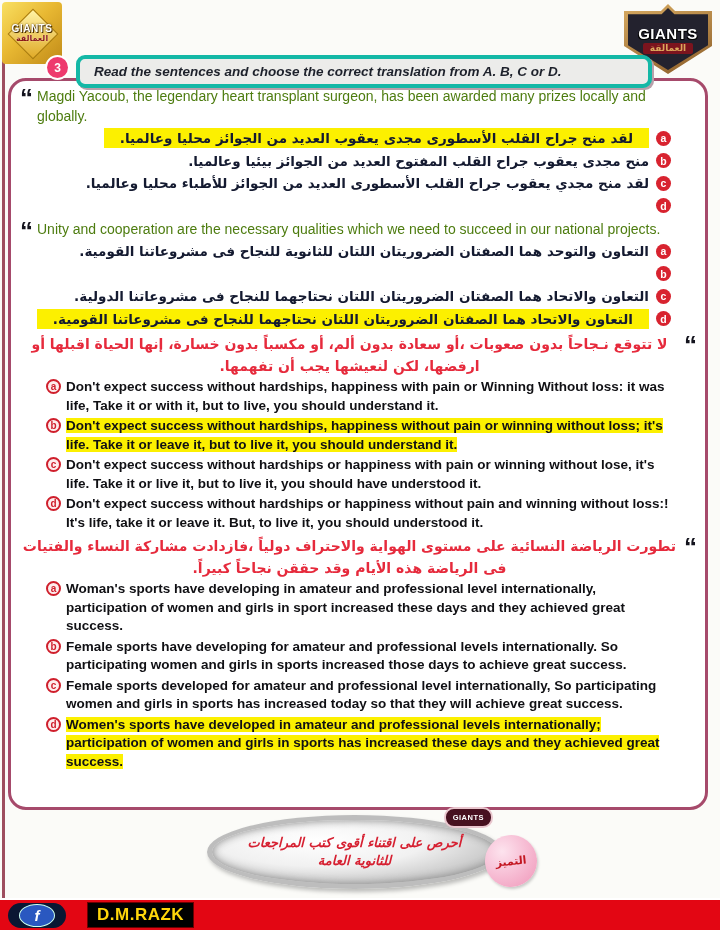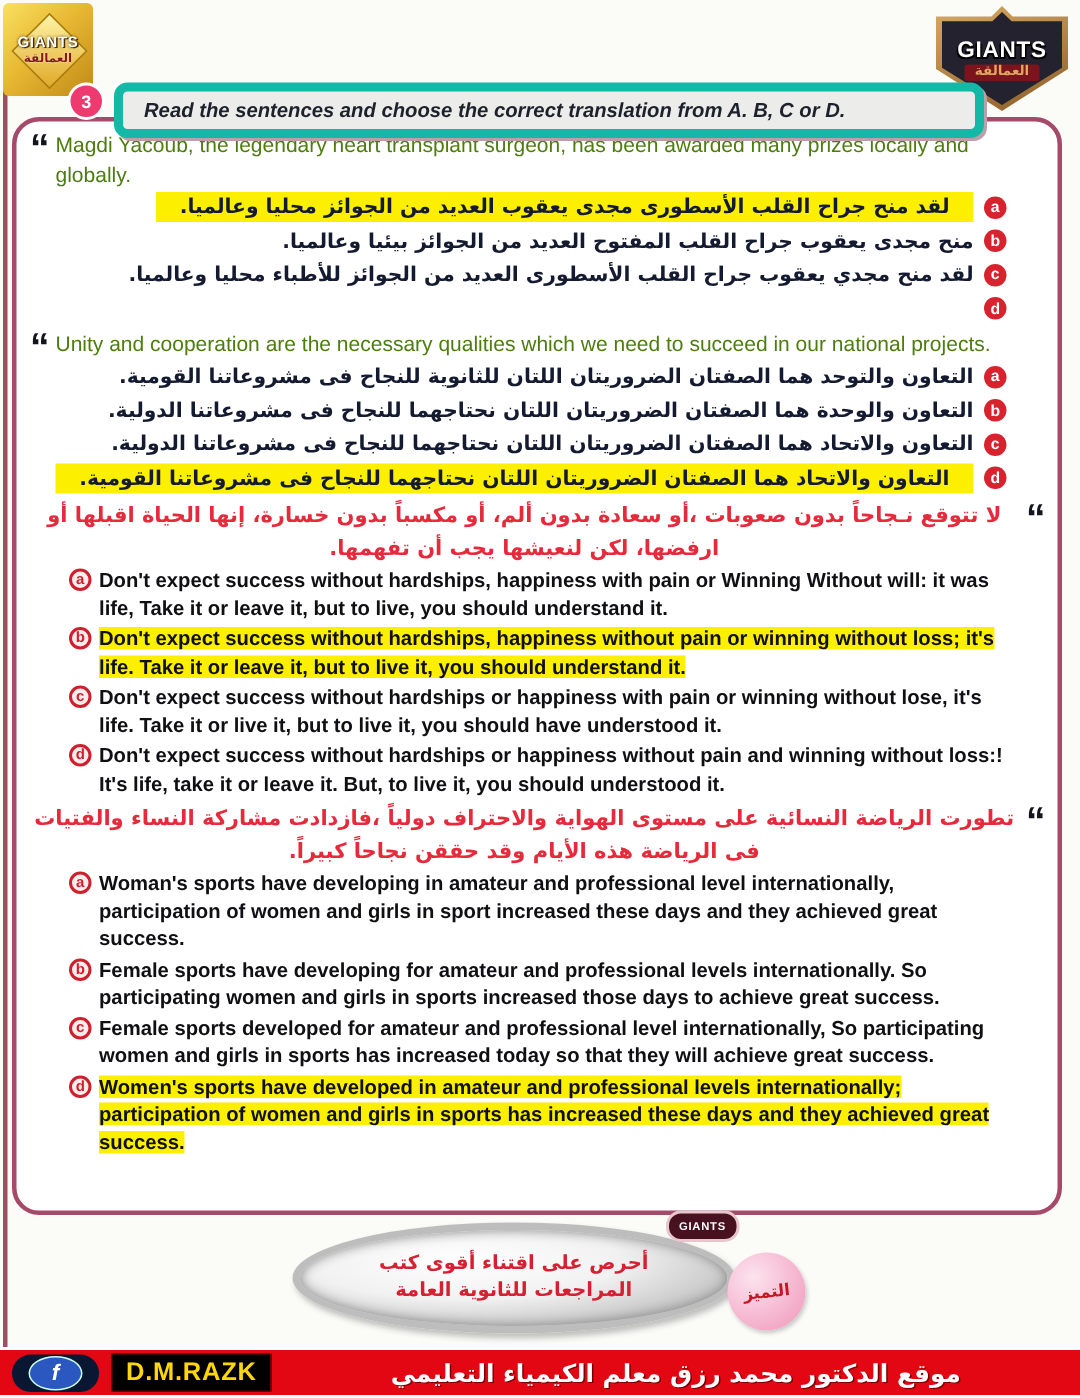--- a/index.html
+++ b/index.html
@@ -27,21 +27,21 @@
   .logo-right .gr-title{font-size:15px;font-weight:900;color:#fff;letter-spacing:.5px;
     text-shadow:1px 1px 0 #000,-1px 1px 0 #000;}
   .logo-right .gr-ribbon{background:#7c141e;color:#dca85c;font-size:9px;font-weight:700;
     padding:0 7px 1px;border-radius:2px;font-family:"DejaVu Sans",sans-serif;}
 
   
   .header-num{position:absolute;left:47px;top:57px;width:21px;height:21px;border-radius:50%;
     background:#ee3a6e;color:#fff;font-size:12px;font-weight:900;display:flex;align-items:center;
     justify-content:center;z-index:5;box-shadow:0 0 0 2px #fff;}
   .header-pill{position:absolute;left:76px;top:55px;width:568px;height:25px;background:#ececea;
-    border:6px solid #14b8a6;border-radius:9px;display:flex;align-items:center;z-index:4;
+    border:4px solid #14b8a6;border-radius:9px;display:flex;align-items:center;z-index:4;
     box-shadow:2px 2px 0 #b9a0aa;}
   .header-pill span{padding-left:14px;font-size:13.5px;font-weight:900;font-style:italic;color:#1d212b;}
 
   
   .main-box{position:absolute;left:8px;top:78px;width:700px;height:732px;border:3px solid #a64a6b;
     border-radius:18px;background:#fff;box-sizing:border-box;padding:3px 8px 0 9px;overflow:hidden;z-index:2;}
 
   .marker{font-size:26px;line-height:16px;font-weight:900;color:#14141e;display:inline-block;
     transform:translateY(4px);flex:0 0 auto;}
 
@@ -64,44 +64,44 @@
   .opt-en .letter{width:15px;height:15px;border-radius:50%;border:2px solid #cf1f2c;color:#cf1f2c;
     background:#fdecec;font-size:10px;font-weight:900;display:inline-flex;align-items:center;
     justify-content:center;flex:0 0 auto;margin-top:1px;box-sizing:border-box;}
   .opt-en p{margin:0;font-size:13.5px;line-height:18.5px;font-weight:900;color:#101014;max-width:612px;}
 
   .hl{background:#fcf000;}
   .opt-ar .hl{padding:2px 16px;}
 
   
   .seal-wrap{position:absolute;left:50%;top:813px;transform:translateX(-50%);width:330px;height:82px;z-index:3;}
-  .seal{position:absolute;left:0;top:2px;width:295px;height:74px;border-radius:50%;
+  .seal{position:absolute;left:12px;top:2px;width:295px;height:74px;border-radius:50%;
     background:radial-gradient(ellipse at 38% 32%,#ffffff 0%,#f1f1f1 42%,#cfcfcf 68%,#9b9b9b 100%);
     border:5px solid #bdbdbd;box-shadow:inset 0 0 8px #888,2px 3px 4px rgba(0,0,0,.25);
-    display:flex;align-items:center;justify-content:center;box-sizing:border-box;}
+    display:flex;align-items:center;justify-content:center;box-sizing:border-box;font-style:italic;}
   .seal p{margin:0;direction:rtl;text-align:center;color:#d62031;font-weight:700;font-size:13px;
     line-height:1.4;font-family:"DejaVu Sans",sans-serif;padding:0 34px;}
   .seal-badge{position:absolute;right:32px;top:-6px;background:#471120;color:#fff;font-size:7.5px;
     font-weight:900;letter-spacing:.5px;padding:4px 7px;border-radius:10px;border:2px solid #e9c6ce;z-index:4;}
   .seal-blob{position:absolute;right:-12px;top:22px;width:52px;height:52px;border-radius:50%;
     background:radial-gradient(circle at 35% 30%,#fde3ee,#f3a9c6 75%,#e98fb4);display:flex;
     align-items:center;justify-content:center;transform:rotate(-6deg);box-shadow:1px 2px 3px rgba(0,0,0,.2);}
   .seal-blob span{color:#c31722;font-size:11px;font-weight:700;font-family:"DejaVu Sans",sans-serif;}
 
   
   .footer{position:absolute;left:0;right:0;bottom:0;height:34px;background:#e30613;
     border-top:2px solid #fff;border-bottom:2px solid #fff;box-sizing:border-box;
     display:flex;align-items:center;gap:8px;padding:0 8px;z-index:6;}
   .fb{width:58px;height:25px;border-radius:13px;background:#0a1733;display:flex;align-items:center;
     justify-content:center;flex:0 0 auto;box-shadow:0 0 0 1px #7species;}
   .fb .fb-oval{width:34px;height:21px;border-radius:50%;background:#2a58c0;display:flex;
     align-items:center;justify-content:center;color:#fff;font-weight:900;font-style:italic;font-size:15px;
     border:1px solid #cfe;}
   .brand{background:#000;color:#ffd60a;font-size:17px;font-weight:900;letter-spacing:.5px;
-    padding:2px 9px;border:1px solid #6b0000;flex:0 0 auto;}
+    padding:2px 9px;border:1px solid #6b0000;flex:0 0 auto;margin-left:13px;}
   .site-text{flex:1;direction:rtl;text-align:center;color:#fff;font-weight:700;font-size:16.5px;
     font-family:"DejaVu Sans",sans-serif;text-shadow:1px 1px 0 #7a0000;}
 </style>
 </head>
 <body>
 
 <div class="scan-edge"></div>
 
 <div class="logo-left">
   <div class="diamond"></div>
@@ -149,40 +149,39 @@
     <span class="marker">“</span>
     <p>Unity and cooperation are the necessary qualities which we need to succeed in our national projects.</p>
   </div>
   <div class="opts-ar">
     <div class="opt-ar">
       <span class="letter">a</span>
       <span class="txt">التعاون والتوحد هما الصفتان الضروريتان اللتان للثانوية للنجاح فى مشروعاتنا القومية.</span>
     </div>
     <div class="opt-ar">
       <span class="letter">b</span>
-      <span class="txt">التعاون والوحدة هما الصفتان الضروريتان اللتان نحتاجهما للنجاح فى مشروعاتنا الدولية.</span>
     </div>
     <div class="opt-ar">
       <span class="letter">c</span>
       <span class="txt">التعاون والاتحاد هما الصفتان الضروريتان اللتان نحتاجهما للنجاح فى مشروعاتنا الدولية.</span>
     </div>
     <div class="opt-ar">
       <span class="letter">d</span>
       <span class="txt hl">التعاون والاتحاد هما الصفتان الضروريتان اللتان نحتاجهما للنجاح فى مشروعاتنا القومية.</span>
     </div>
   </div>
 
   <div class="q-ar">
     <span class="marker">“</span>
     <p>لا تتوقع نـجاحاً بدون صعوبات ،أو سعادة بدون ألم، أو مكسباً بدون خسارة، إنها الحياة اقبلها أو ارفضها، لكن لنعيشها يجب أن تفهمها.</p>
   </div>
   <div class="opts-en">
     <div class="opt-en">
       <span class="letter">a</span>
-      <p><span>Don't expect success without hardships, happiness with pain or Winning Without will: it was life, Take it or leave it, but to live, you should understand it.</span></p>
+      <p><span>Don't expect success without hardships, happiness with pain or Winning Without loss: it was life, Take it or with it, but to live, you should understand it.</span></p>
     </div>
     <div class="opt-en">
       <span class="letter">b</span>
       <p><span class="hl">Don't expect success without hardships, happiness without pain or winning without loss; it's life. Take it or leave it, but to live it, you should understand it.</span></p>
     </div>
     <div class="opt-en">
       <span class="letter">c</span>
       <p><span>Don't expect success without hardships or happiness with pain or winning without lose, it's life. Take it or live it, but to live it, you should have understood it.</span></p>
     </div>
     <div class="opt-en">
@@ -223,14 +222,13 @@
   <div class="seal-blob">
     <span>التميز</span>
   </div>
 </div>
 
 <div class="footer">
   <div class="fb">
     <div class="fb-oval">f</div>
   </div>
   <div class="brand">D.M.RAZK</div>
-  <div class="site-text">موقع الدكتور محمد رزق معلم الكيمياء التعليمي</div>
 </div>
 
 </body></html>

